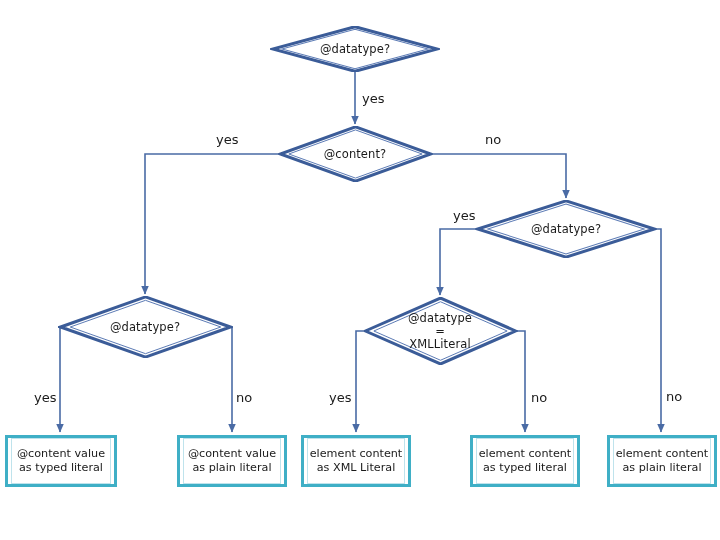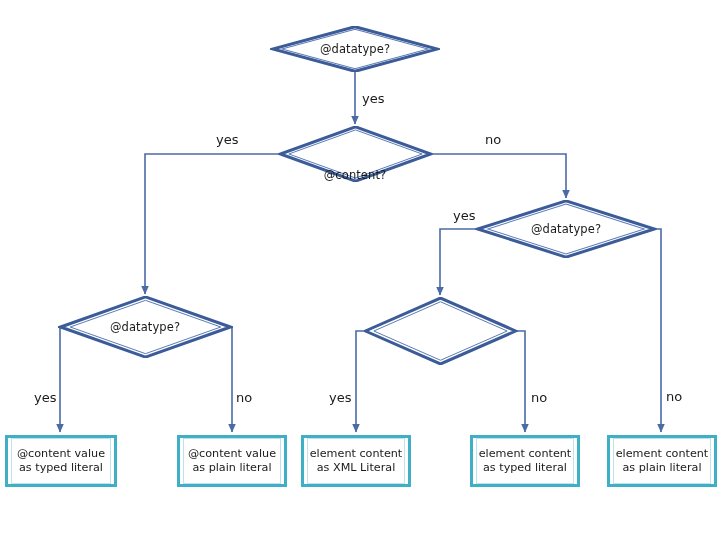--- a/index.html
+++ b/index.html
@@ -120,21 +120,21 @@
   </svg>
 
   <div class="diamond" id="node-property" style="left: 270px; top: 26px; width: 170px; height: 46px;">
     <svg class="shape" viewBox="0 0 100 100" preserveAspectRatio="none">
       <polygon points="50,1.5 98.5,50 50,98.5 1.5,50" fill="#ffffff" stroke="#3B5C98" stroke-width="3" vector-effect="non-scaling-stroke"></polygon>
       <polygon points="50,7 93,50 50,93 7,50" fill="none" stroke="#5c7bb5" stroke-width="1" vector-effect="non-scaling-stroke"></polygon>
     </svg>
     <span class="dlabel">@datatype?</span>
   </div>
 
-  <div class="diamond" id="node-content" style="left: 277.5px; top: 126px; width: 155px; height: 56px; align-items: flex-end;">
+  <div class="diamond" id="node-content" style="left: 277.5px; top: 126px; width: 155px; height: 56px;">
     <svg class="shape" viewBox="0 0 100 100" preserveAspectRatio="none">
       <polygon points="50,1.5 98.5,50 50,98.5 1.5,50" fill="#ffffff" stroke="#3B5C98" stroke-width="3" vector-effect="non-scaling-stroke"></polygon>
       <polygon points="50,7 93,50 50,93 7,50" fill="none" stroke="#5c7bb5" stroke-width="1" vector-effect="non-scaling-stroke"></polygon>
     </svg>
     <span class="dlabel">@content?</span>
   </div>
 
   <div class="diamond" id="node-datatype-right" style="left: 475px; top: 200px; width: 182px; height: 58px;">
     <svg class="shape" viewBox="0 0 100 100" preserveAspectRatio="none">
       <polygon points="50,1.5 98.5,50 50,98.5 1.5,50" fill="#ffffff" stroke="#3B5C98" stroke-width="3" vector-effect="non-scaling-stroke"></polygon>
@@ -149,20 +149,23 @@
       <polygon points="50,7 93,50 50,93 7,50" fill="none" stroke="#5c7bb5" stroke-width="1" vector-effect="non-scaling-stroke"></polygon>
     </svg>
     <span class="dlabel">@datatype?</span>
   </div>
 
   <div class="diamond" id="node-datatype-xmlliteral" style="left: 362.5px; top: 297px; width: 155px; height: 68px;">
     <svg class="shape" viewBox="0 0 100 100" preserveAspectRatio="none">
       <polygon points="50,1.5 98.5,50 50,98.5 1.5,50" fill="#ffffff" stroke="#3B5C98" stroke-width="3" vector-effect="non-scaling-stroke"></polygon>
       <polygon points="50,7 93,50 50,93 7,50" fill="none" stroke="#5c7bb5" stroke-width="1" vector-effect="non-scaling-stroke"></polygon>
     </svg>
+    <span class="dlabel">@datatype
+=
+XMLLiteral</span>
   </div>
 
   <div class="termbox" id="term-content-typed" style="left: 5px; top: 435px; width: 112px; height: 52px;">
     <div class="inner">
       <span class="tlabel">@content value
 as typed literal</span>
     </div>
   </div>
 
   <div class="termbox" id="term-content-plain" style="left: 177px; top: 435px; width: 110px; height: 52px;">

